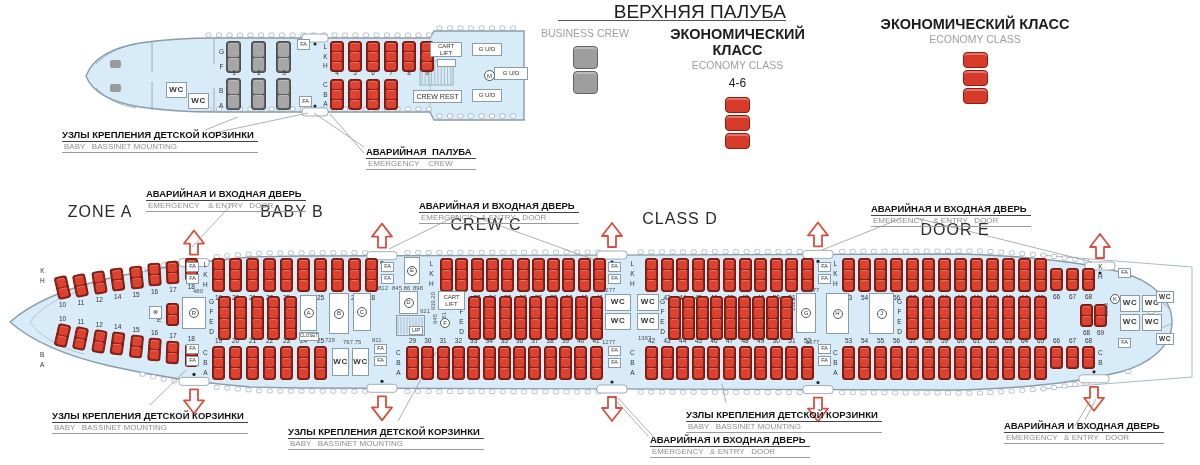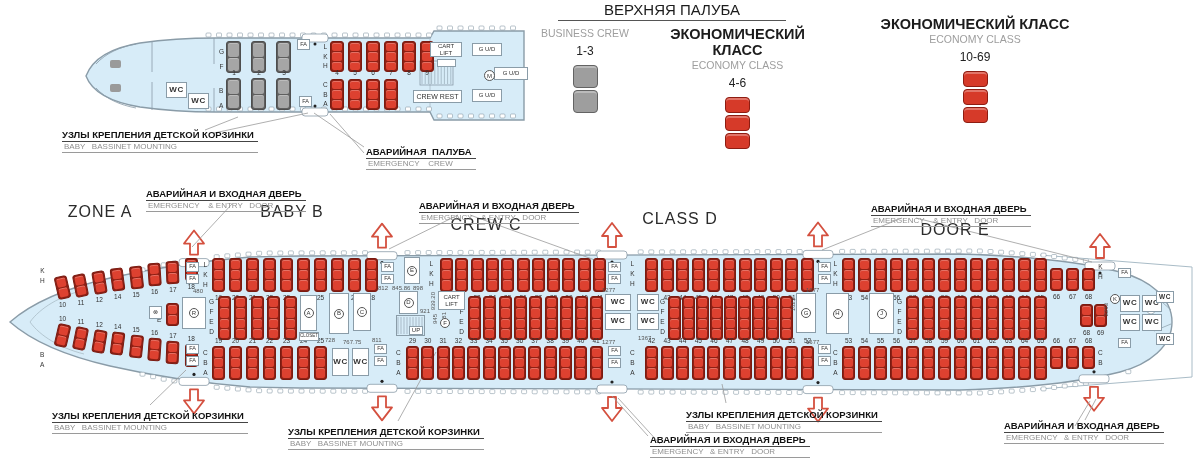--- a/index.html
+++ b/index.html
@@ -22,21 +22,21 @@
   .fac.fa{font-size:5.5px}
   .circ{width:10px;height:10px;border:1px solid #555;border-radius:50%;font-size:6px;
     display:flex;align-items:center;justify-content:center;background:#fff;color:#333;box-sizing:border-box}
   .station{position:absolute;font-size:6px;color:#555;white-space:nowrap}
   .station.v{writing-mode:vertical-rl;transform:rotate(180deg)}
   .zone{position:absolute;font-size:16px;letter-spacing:1px;color:#2b2b2b;transform:translateX(-50%);white-space:nowrap}
   .callout{position:absolute;white-space:pre}
   .callout .ru{font-size:9.5px;font-weight:bold;color:#111;border-bottom:1px solid #444;padding:0 4px 1px 0;display:inline-block}
   .callout .en{font-size:8px;color:#8f8f8f;border-bottom:1px solid #9a9a9a;padding:0 6px 1px 2px;display:block}
   
-  .leg-title{position:absolute;left:558px;top:1px;width:228px;text-align:center;font-size:15px;color:#1c1c1c}
+  .leg-title{position:absolute;left:558px;top:1px;width:228px;text-align:right;font-size:19px;color:#1c1c1c}
   .leg-underline{position:absolute;left:558px;top:20px;width:228px;border-top:1px solid #555}
   .leg-group{position:absolute;text-align:center}
   .lg-ru{font-size:14.5px;font-weight:bold;color:#1c1c1c}
   .lg-en{font-size:10.5px;color:#9e9e9e;margin-top:1px}
   .lg-rows{font-size:12px;color:#222;margin-top:5px}
   .lg-seat{width:25px;margin:7px auto 0;display:flex;flex-direction:column;gap:2px}
   .lg-seat i{height:14px;background:#d63a29;border:1px solid #8d1d12;border-radius:4px;
     box-shadow:inset 0 2px 0 rgba(255,255,255,.3);display:block}
   .lg-seat.biz i{height:21px;background:#9e9e9e;border-color:#636363}
 </style>
@@ -1494,39 +1494,37 @@
     <div class="callout" style="position: absolute; left: 871px; top: 198px;"><div class="ru">АВАРИЙНАЯ И ВХОДНАЯ ДВЕРЬ</div><div class="en">EMERGENCY    &amp; ENTRY   DOOR</div></div>
     <div class="callout" style="position: absolute; left: 52px; top: 405px;"><div class="ru">УЗЛЫ КРЕПЛЕНИЯ ДЕТСКОЙ КОРЗИНКИ</div><div class="en">BABY   BASSINET MOUNTING</div></div>
     <div class="callout" style="position: absolute; left: 288px; top: 421px;"><div class="ru">УЗЛЫ КРЕПЛЕНИЯ ДЕТСКОЙ КОРЗИНКИ</div><div class="en">BABY   BASSINET MOUNTING</div></div>
     <div class="callout" style="position: absolute; left: 686px; top: 404px;"><div class="ru">УЗЛЫ КРЕПЛЕНИЯ ДЕТСКОЙ КОРЗИНКИ</div><div class="en">BABY   BASSINET MOUNTING</div></div>
     <div class="callout" style="position: absolute; left: 650px; top: 429px;"><div class="ru">АВАРИЙНАЯ И ВХОДНАЯ ДВЕРЬ</div><div class="en">EMERGENCY   &amp; ENTRY   DOOR</div></div>
     <div class="callout" style="position: absolute; left: 1004px; top: 415px;"><div class="ru">АВАРИЙНАЯ И ВХОДНАЯ ДВЕРЬ</div><div class="en">EMERGENCY   &amp; ENTRY   DOOR</div></div>
  <div class="leg-title">ВЕРХНЯЯ ПАЛУБА</div>
  <div class="leg-underline"></div>
  <div class="leg-group" style="left:505px;top:26px;width:160px">
    <div class="lg-en">BUSINESS CREW</div>
-   <div class="lg-rows">1-3</div>
    <div class="lg-seat biz">
         <i></i>
         <i></i>
       </div>
  </div>
  <div class="leg-group" style="left:650px;top:26px;width:175px">
    <div class="lg-ru">ЭКОНОМИЧЕСКИЙ КЛАСС</div>
    <div class="lg-en">ECONOMY CLASS</div>
    <div class="lg-rows">4-6</div>
    <div class="lg-seat">
         <i></i>
         <i></i>
         <i></i>
       </div>
  </div>
  <div class="leg-group" style="left:876px;top:16px;width:198px">
    <div class="lg-ru">ЭКОНОМИЧЕСКИЙ КЛАСС</div>
    <div class="lg-en">ECONOMY CLASS</div>
-   <div class="lg-rows">10-69</div>
    <div class="lg-seat">
         <i></i>
         <i></i>
         <i></i>
       </div>
  </div>
   </div>
 
 </body></html>

